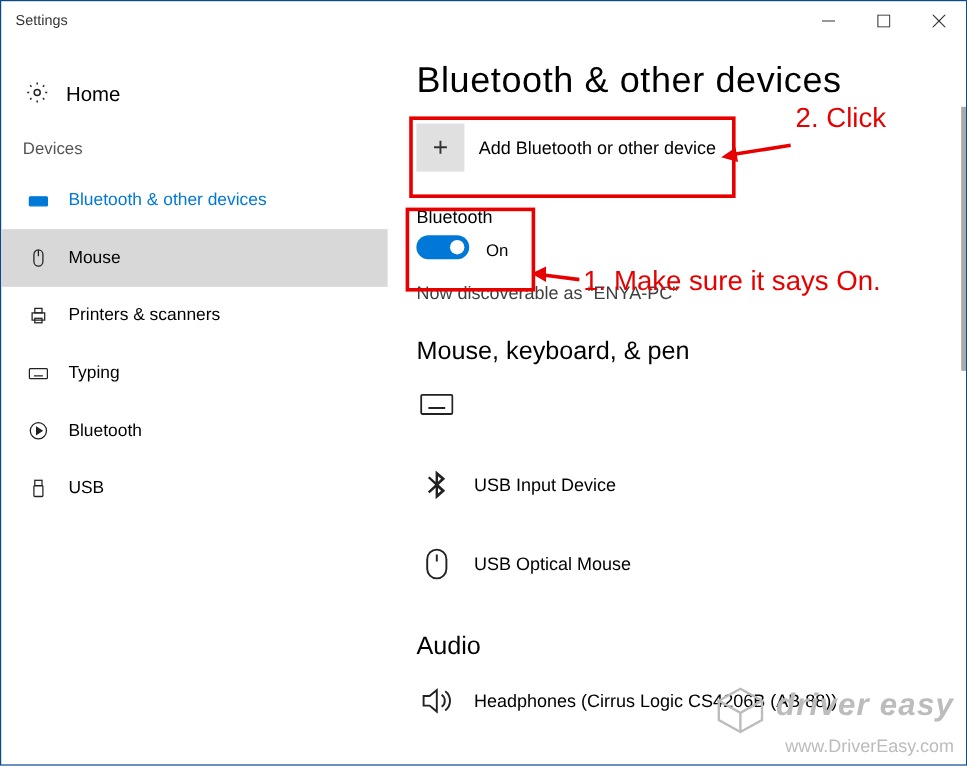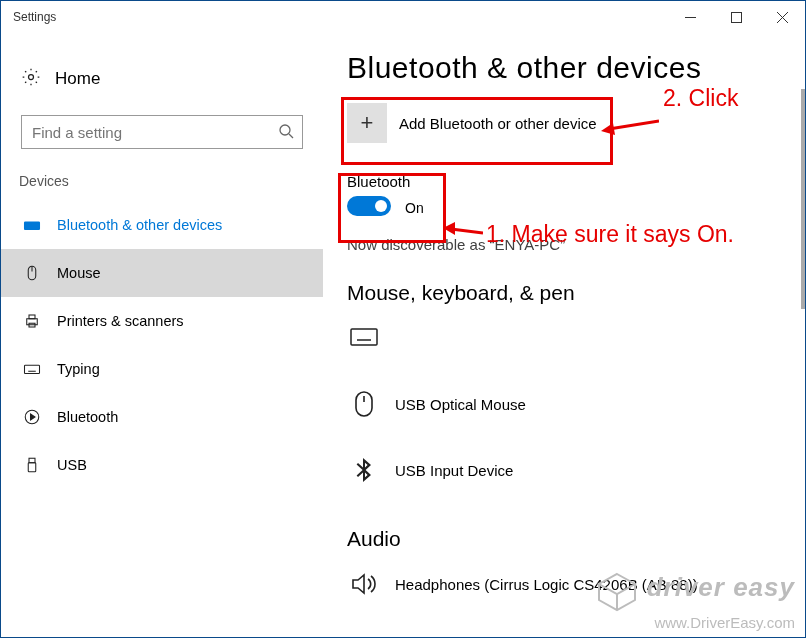--- a/index.html
+++ b/index.html
@@ -201,29 +201,20 @@
     <div class="home-row">
       <span class="icon">
         <svg width="20" height="20" viewBox="0 0 24 24" fill="none" stroke="#222" stroke-width="1.5">
           <circle cx="12" cy="12" r="3"></circle>
           <path d="M12 2v2M12 20v2M4.9 4.9l1.4 1.4M17.7 17.7l1.4 1.4M2 12h2M20 12h2M4.9 19.1l1.4-1.4M17.7 6.3l1.4-1.4"></path>
         </svg>
       </span>
       <span>Home</span>
     </div>
 
-    <div class="searchbox">
-      <input type="text" placeholder="Find a setting" style="">
-      <span>
-        <svg width="16" height="16" viewBox="0 0 16 16" fill="none" stroke="#666" stroke-width="1.3">
-          <circle cx="7" cy="7" r="5"></circle>
-            <line x1="11" y1="11" x2="15" y2="15"></line>
-        </svg>
-      </span>
-    </div>
 
     <div class="section-label">Devices</div>
 
     <div class="nav-item active">
       <span class="icon">
         <svg width="18" height="18" viewBox="0 0 24 24" fill="none" stroke="#0078d7" stroke-width="1.4">
             <rect x="2" y="8" width="20" height="10" rx="1"></rect>
             <rect x="4" y="11" width="2" height="2"></rect>
             <rect x="8" y="11" width="2" height="2"></rect>
           </svg>
@@ -315,35 +306,35 @@
             <line x1="9" y1="6" x2="9" y2="6"></line>
             <line x1="13" y1="6" x2="13" y2="6"></line>
             <line x1="17" y1="6" x2="17" y2="6"></line>
             <line x1="7" y1="12" x2="21" y2="12"></line>
           </svg>
       </span>
     </div>
 
     <div class="dev-row" style="margin-top:32px">
       <span class="icon">
+        <svg width="16" height="24" viewBox="0 0 16 24" fill="#222">
+            <path d="M7 0v9.6L2 5 0.6 6.4 6.6 12 0.6 17.6 2 19l5-4.6V24l8-7-5.4-5L15 7 7 0zm2 4.8L11.6 7 9 9.4V4.8zm0 14.4v-4.6L11.6 17 9 19.2z"></path>
+          </svg>
+      </span>
+      <span class="label">USB Input Device</span>
+    </div>
+
+    <div class="dev-row" style="margin-top:32px">
+      <span class="icon">
         <svg width="20" height="28" viewBox="0 0 20 28" fill="none" stroke="#222" stroke-width="1.6">
             <rect x="2" y="2" width="16" height="24" rx="8"></rect>
             <line x1="10" y1="6" x2="10" y2="12"></line>
           </svg>
       </span>
       <span class="label">USB Optical Mouse</span>
-    </div>
-
-    <div class="dev-row" style="margin-top:32px">
-      <span class="icon">
-        <svg width="16" height="24" viewBox="0 0 16 24" fill="#222">
-            <path d="M7 0v9.6L2 5 0.6 6.4 6.6 12 0.6 17.6 2 19l5-4.6V24l8-7-5.4-5L15 7 7 0zm2 4.8L11.6 7 9 9.4V4.8zm0 14.4v-4.6L11.6 17 9 19.2z"></path>
-          </svg>
-      </span>
-      <span class="label">USB Input Device</span>
     </div>
 
     <div class="group-title" style="margin-top:40px">Audio</div>
 
     <div class="dev-row">
       <span class="icon">
         <svg width="26" height="26" viewBox="0 0 26 26" fill="none" stroke="#222" stroke-width="1.6">
             <polygon points="2,9 7,9 13,4 13,22 7,17 2,17" fill="none"></polygon>
             <path d="M17 8a6 6 0 010 10M20 5a10 10 0 010 16"></path>
           </svg>

